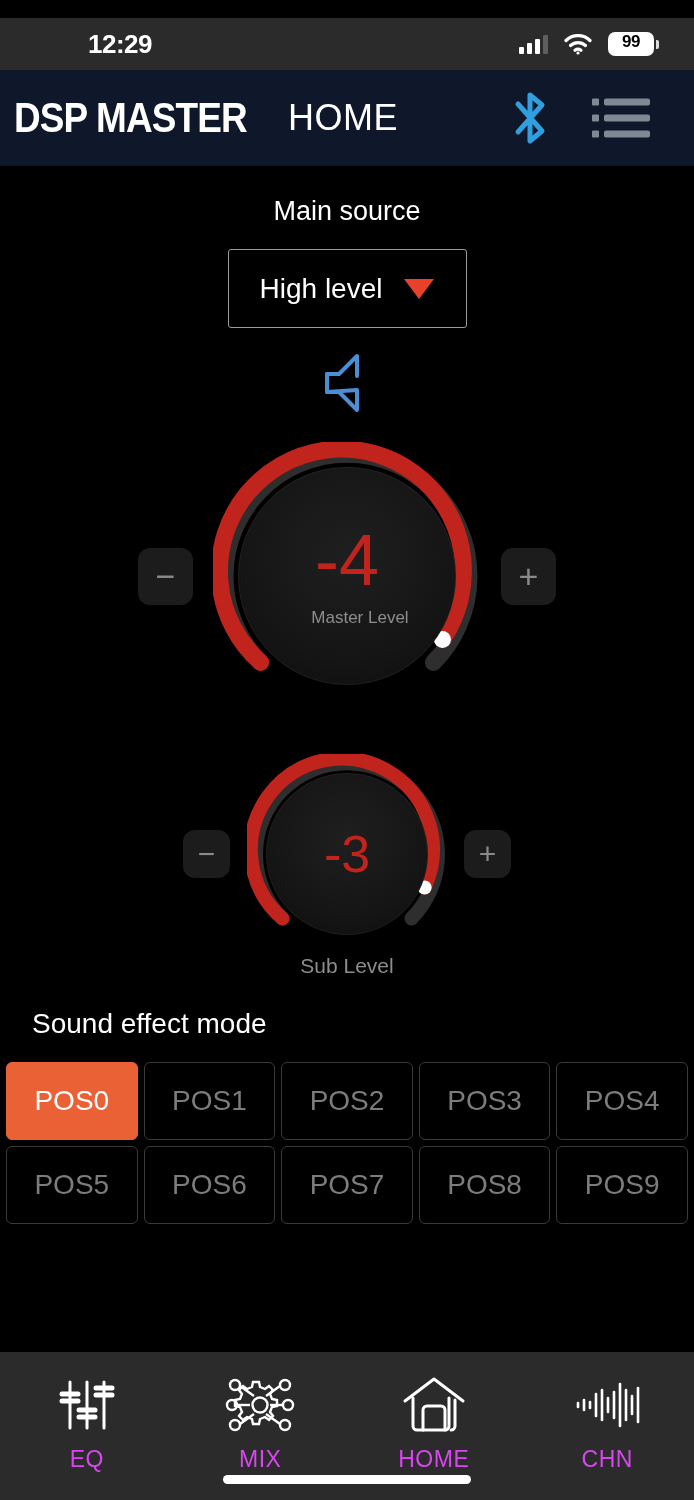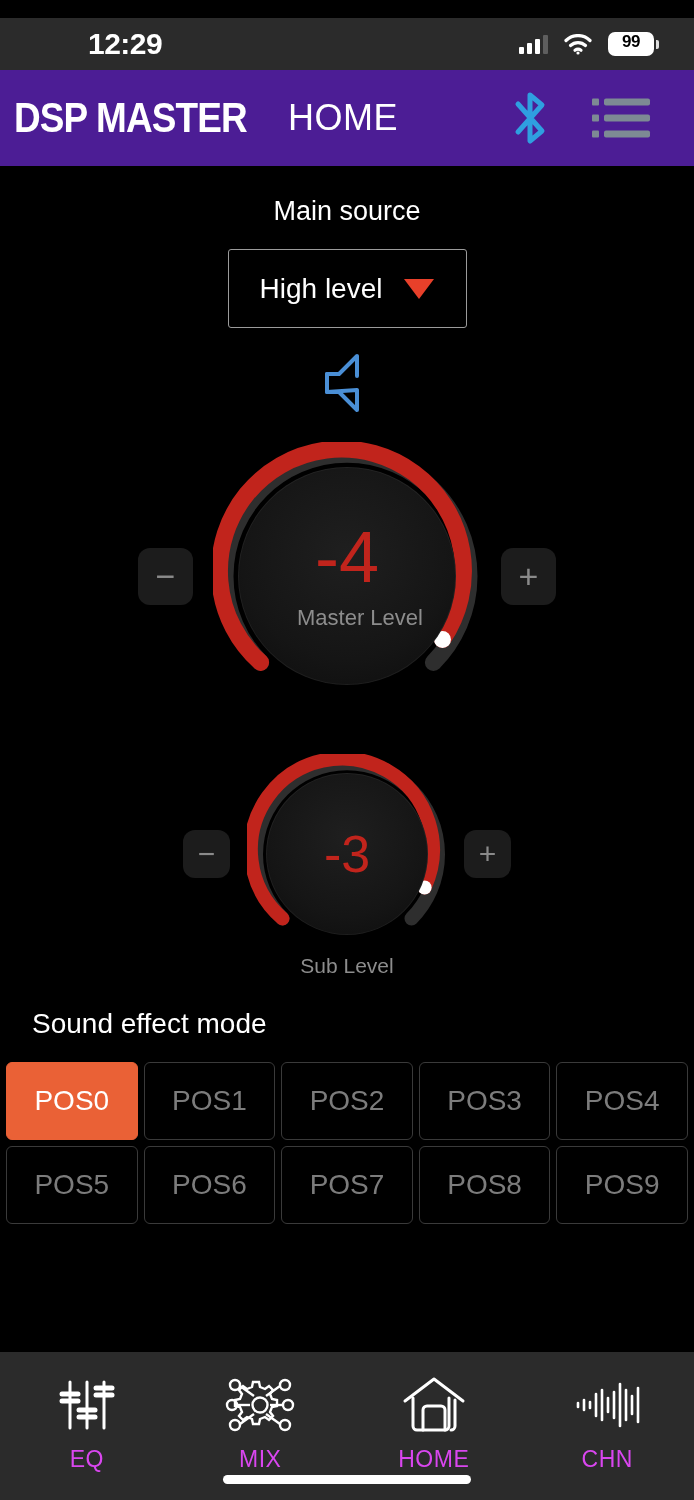--- a/index.html
+++ b/index.html
@@ -16,21 +16,21 @@
 
   
   .statusbar {
     height:52px; background:#2b2b2b;
     display:flex; align-items:center; justify-content:space-between;
     padding:0 44px 0 0;
     position:relative;
   }
   .clock {
     position:absolute; left:88px; top:50%; transform:translateY(-50%);
-    color:#fff; font-size:30px; font-weight:700; letter-spacing:-0.5px;
+    color:#fff; font-size:26px; font-weight:700; letter-spacing:-0.5px;
   }
   .status-right {
     position:absolute; right:40px; top:50%; transform:translateY(-50%);
     display:flex; align-items:center; gap:16px;
   }
   .signal { display:flex; align-items:flex-end; gap:3px; height:20px; }
   .signal i { width:5px; background:#fff; border-radius:1px; display:block; }
   .signal i:nth-child(1){ height:7px; }
   .signal i:nth-child(2){ height:11px; }
   .signal i:nth-child(3){ height:15px; }
@@ -42,21 +42,21 @@
   }
   .battery::after {
     content:""; position:absolute; right:-5px; top:8px;
     width:3px; height:9px; background:#fff;
     border-radius:0 2px 2px 0; opacity:.85;
   }
   .battery span { color:#000; font-size:17px; font-weight:700; letter-spacing:-0.5px; }
 
   
   .appbar {
-    height:96px; background:#4c1d95;
+    height:96px; background:#0f172a;
     display:flex; align-items:center; position:relative;text-align:right;
   }
   .logo {
     position:absolute; left:14px;
     color:#fff; font-size:42px; font-weight:800;
     letter-spacing:-1px; transform:scaleX(0.88); transform-origin:left center;
     white-space:nowrap;
   }
   .page-title {
     position:absolute; left:288px;
@@ -124,21 +124,21 @@
     background:radial-gradient(circle at 50% 40%, #1f1f1f 0%, #151515 62%, #0c0c0c 100%);
     box-shadow:inset 0 0 0 1px rgba(255,255,255,.05);
     display:flex; flex-direction:column;
     align-items:center; justify-content:center;
   }
   .dial.master .face { width:218px; height:218px; }
   .dial.sub .face { width:162px; height:162px; }
   .dial-value { color:#c1241c; line-height:1; }
   .dial.master .dial-value { font-size:72px; font-weight:400; }
   .dial.sub .dial-value { font-size:52px; font-weight:400; }
-  .dial-caption { color:#8d8d8d; font-size:22px; margin-top:12px;margin-left:26px; }
+  .dial-caption { color:#8d8d8d; font-size:17px; margin-top:12px;margin-left:26px; }
 
   .sub-caption {
     text-align:center; color:#8d8d8d;
     font-size:21px; 
   }
 
   
   .effect-title {
     color:#fff; font-size:28px;
     margin:30px 0 0 32px;

